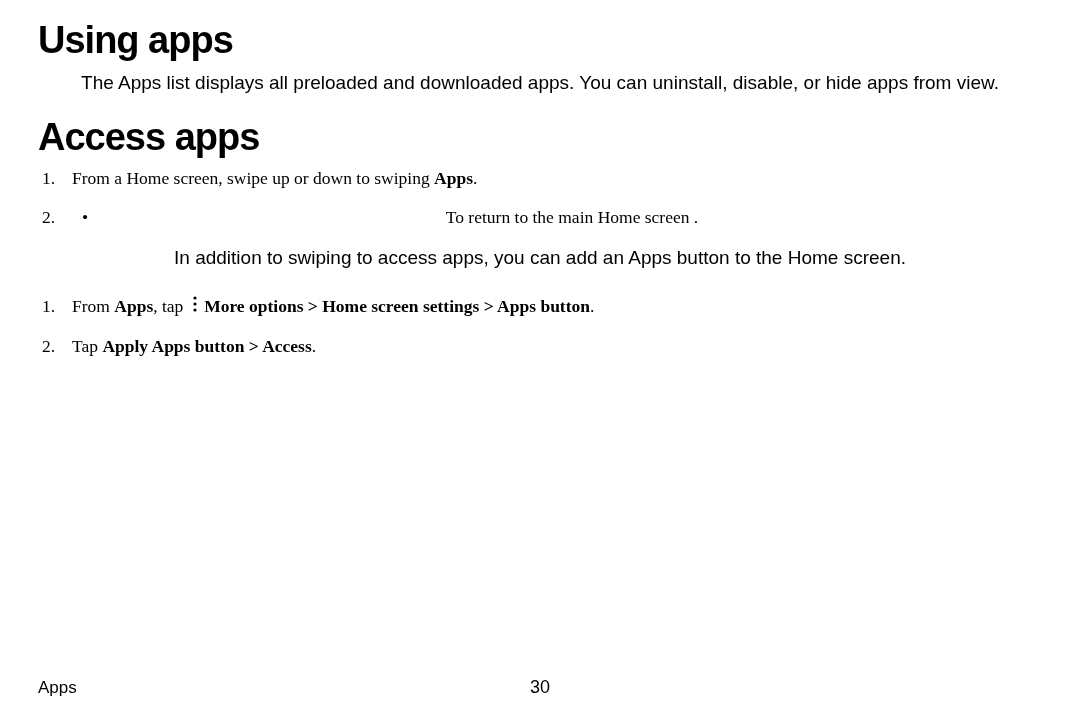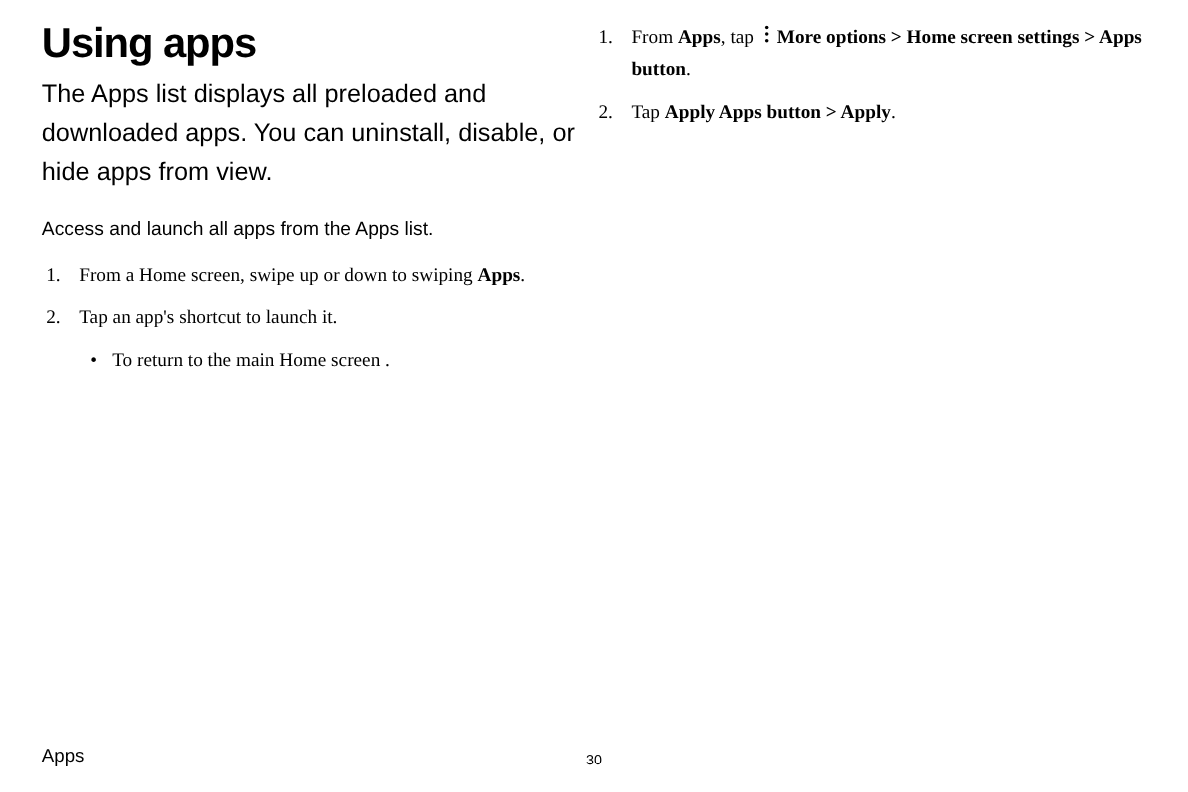--- a/index.html
+++ b/index.html
@@ -7,36 +7,38 @@
       width: 1080px;
       height: 720px;
       background: #fff;
       font-family: Arial, Helvetica, sans-serif;
       color: #000;
       position: relative;
     }
     .page {
       display: flex;
       padding: 20px 38px 0 38px;
+      flex-direction: column;
     }
     .col {
       flex: 1;
       min-width: 0;
     }
     h1 {
       font-size: 38px;
       font-weight: 800;
       letter-spacing: -1px;
       margin-bottom: 6px;
       line-height: 1.1;
     }
     .intro {
-      font-size: 23px;
+      font-size: 19px;
       line-height: 1.55;
       margin-bottom: 20px;
+      text-align: center;
     }
     h2 {
       font-size: 38px;
       font-weight: 800;
       letter-spacing: -1px;
       margin-top: 10px;
       margin-bottom: 6px;
       line-height: 1.1;
     }
     .lead {
@@ -67,20 +69,21 @@
     ul {
       list-style: none;
       padding-left: 24px;
       margin-top: 12px;
     }
     ul > li {
       position: relative;
       font-size: 17.5px;
       line-height: 1.55;
       padding-left: 6px;
+      text-align: center;
     }
     ul > li::before {
       content: "•";
       position: absolute;
       left: -14px;
       top: 0;
     }
     .b { font-weight: 700; }
     .more-icon {
       display: inline-block;
@@ -95,57 +98,57 @@
       left: 0;
       right: 0;
       padding: 0 38px;
       font-size: 17px;
     }
     .pagenum {
       position: absolute;
       left: 50%;
       transform: translateX(-50%);
       bottom: 22px;
-      font-size: 13px;
+      font-size: 18px;
     }
   </style>
 </head>
 <body>
 
 <div class="page">
   <div class="col">
     <h1>Using apps</h1>
     <p class="intro">The Apps list displays all preloaded and downloaded apps. You can uninstall, disable, or hide apps from view.</p>
 
-    <p class="lead">Access and launch all apps from the Apps list.</p>
+    <h2>Access apps</h2>
 
     <ol>
       <li>
         <span>From a Home screen, swipe up or down to swiping </span><span class="b">Apps</span><span>.</span>
       </li>
       <li>
-        <span>Tap an app's shortcut to launch it.</span>
         <ul>
           <li>To return to the main Home screen .</li>
         </ul>
       </li>
     </ol>
   </div>
 
   <div class="col">
+    <p class="intro">In addition to swiping to access apps, you can add an Apps button to the Home screen.</p>
 
     <ol>
       <li>
         <span>From </span><span class="b">Apps</span><span>, tap </span><span class="more-icon"><svg width="6" height="16" viewBox="0 0 6 16">
               <circle cx="3" cy="2" r="1.6" fill="#000"></circle>
               <circle cx="3" cy="8" r="1.6" fill="#000"></circle>
               <circle cx="3" cy="14" r="1.6" fill="#000"></circle>
             </svg></span> <span class="b">More options</span><span class="b"> &gt; </span><span class="b">Home screen settings</span><span class="b"> &gt; </span><span class="b">Apps button</span><span>.</span>
       </li>
       <li>
-        <span>Tap </span><span class="b">Apply Apps button</span><span class="b"> &gt; </span><span class="b">Apply</span><span>.</span>
+        <span>Tap </span><span class="b">Apply Apps button</span><span class="b"> &gt; </span><span class="b">Access</span><span>.</span>
       </li>
     </ol>
   </div>
 </div>
 
 <div class="footer">Apps</div>
 <div class="pagenum">30</div>
 
 </body></html>

